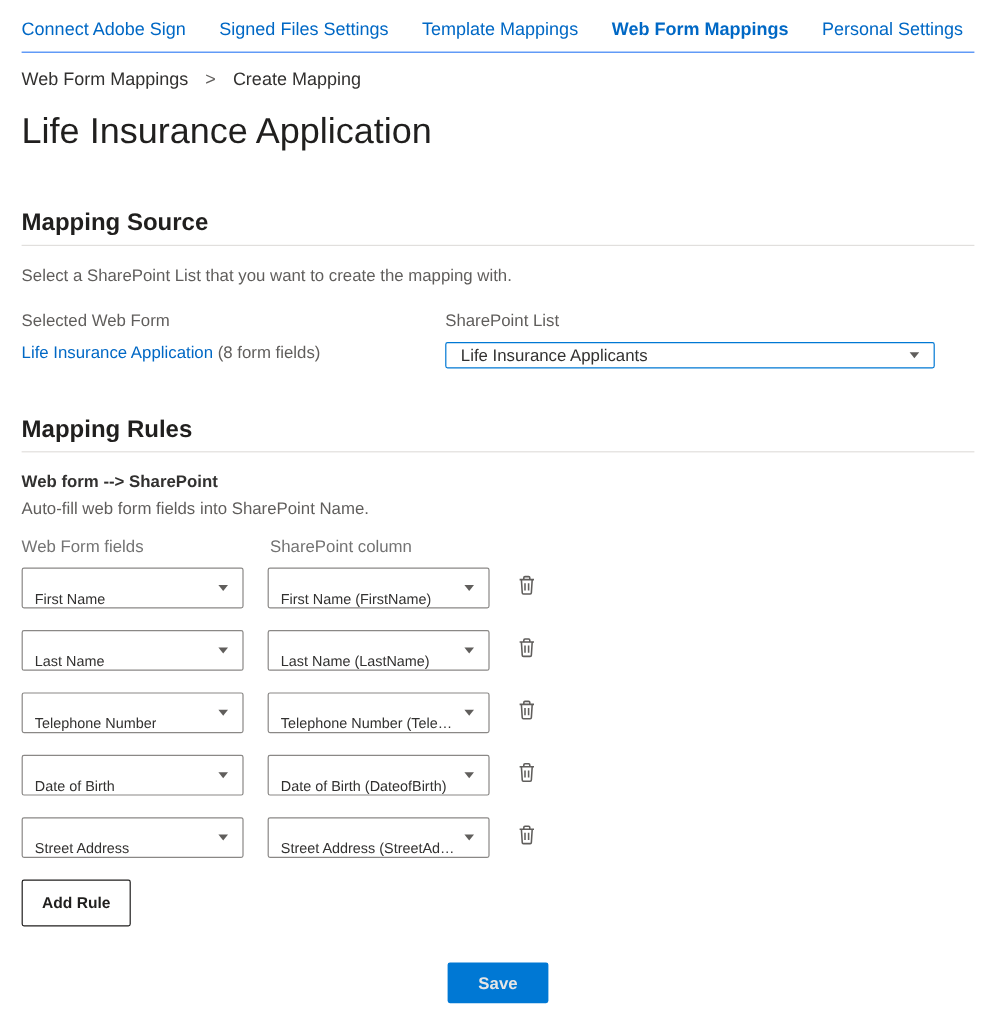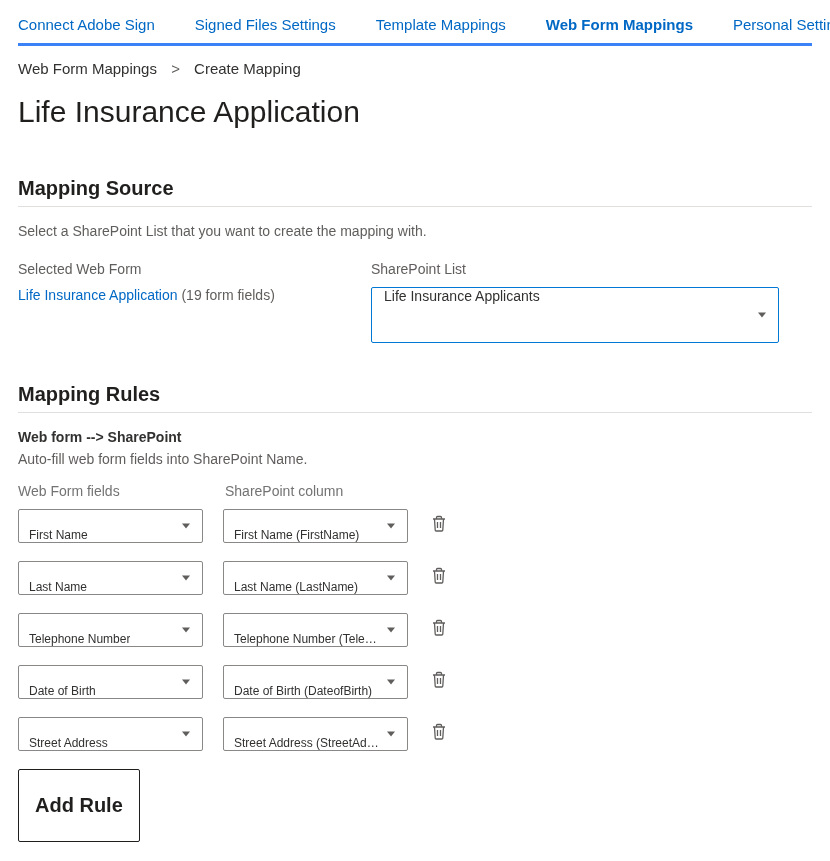--- a/index.html
+++ b/index.html
@@ -6,22 +6,22 @@
   body {
     margin: 0;
     font-family: "Segoe UI", Arial, sans-serif;
     background: #fff;
     color: #323130;
     padding: 16px 18px;
     width: 830px;
   }
   .tabs {
     display: flex;
-    gap: 40px;
-    border-bottom: 3px solid #3b82f6;
+    gap: 28px;
+    border-bottom: 1px solid #3b82f6;
     padding-bottom: 10px;
     margin-bottom: 14px;
   }
   .tab {
     color: #0068c5;
     font-size: 15px;
     cursor: pointer;
     white-space: nowrap;
   }
   .tab.active { font-weight: 700; }
@@ -61,30 +61,30 @@
   }
   .label {
     color: #605e5c;
     font-size: 14px;
     margin-bottom: 10px;
   }
   .link { color: #0068c5; cursor: pointer; }
   .muted { color: #605e5c; }
   .select-lg {
     width: 408px;
-    height: 56px;
+    height: 22px;
     border: 1px solid #0078d4;
     border-radius: 2px;
     padding: 0 34px 0 12px;
     font-size: 14px;
     color: #323130;
     background: #fff;
     cursor: pointer;
     display: flex;
-    align-items: flex-start;
+    align-items: center;
     justify-content: space-between;
     position: relative;
   }
   .caret {
     width: 0; height: 0;
     border-left: 4px solid transparent;
     border-right: 4px solid transparent;
     border-top: 5px solid #605e5c;
     position: absolute;
     right: 12px;
@@ -128,22 +128,22 @@
     display: flex;
     align-items: center;
     justify-content: center;
     cursor: pointer;
     color: #605e5c;
   }
   .trash-btn svg { width: 16px; height: 18px; }
   .btn-outline {
     border: 1.5px solid #201f1e;
     background: #fff;
-    padding: 24px 16px;
-    font-size: 20px;
+    padding: 11px 16px;
+    font-size: 13px;
     font-weight: 600;
     color: #201f1e;
     border-radius: 2px;
     cursor: pointer;
   }
   .footer {
     display: flex;
     justify-content: center;
     margin-top: 30px;
   }
@@ -184,21 +184,21 @@
 
 <h2 class="section-title">Mapping Source</h2>
 <hr class="section-divider">
 <div class="desc">Select a SharePoint List that you want to create the mapping with.</div>
 
 <div class="two-col">
   <div style="width:325px;">
     <div class="label">Selected Web Form</div>
     <div style="font-size:14px;">
       <span class="link">Life Insurance Application</span>
-      <span class="muted">(19 form fields)</span>
+      <span class="muted">(8 form fields)</span>
     </div>
   </div>
   <div>
     <div class="label">SharePoint List</div>
     <div class="select-lg">
       <span>Life Insurance Applicants</span>
       <span class="caret"></span>
     </div>
   </div>
 </div>

